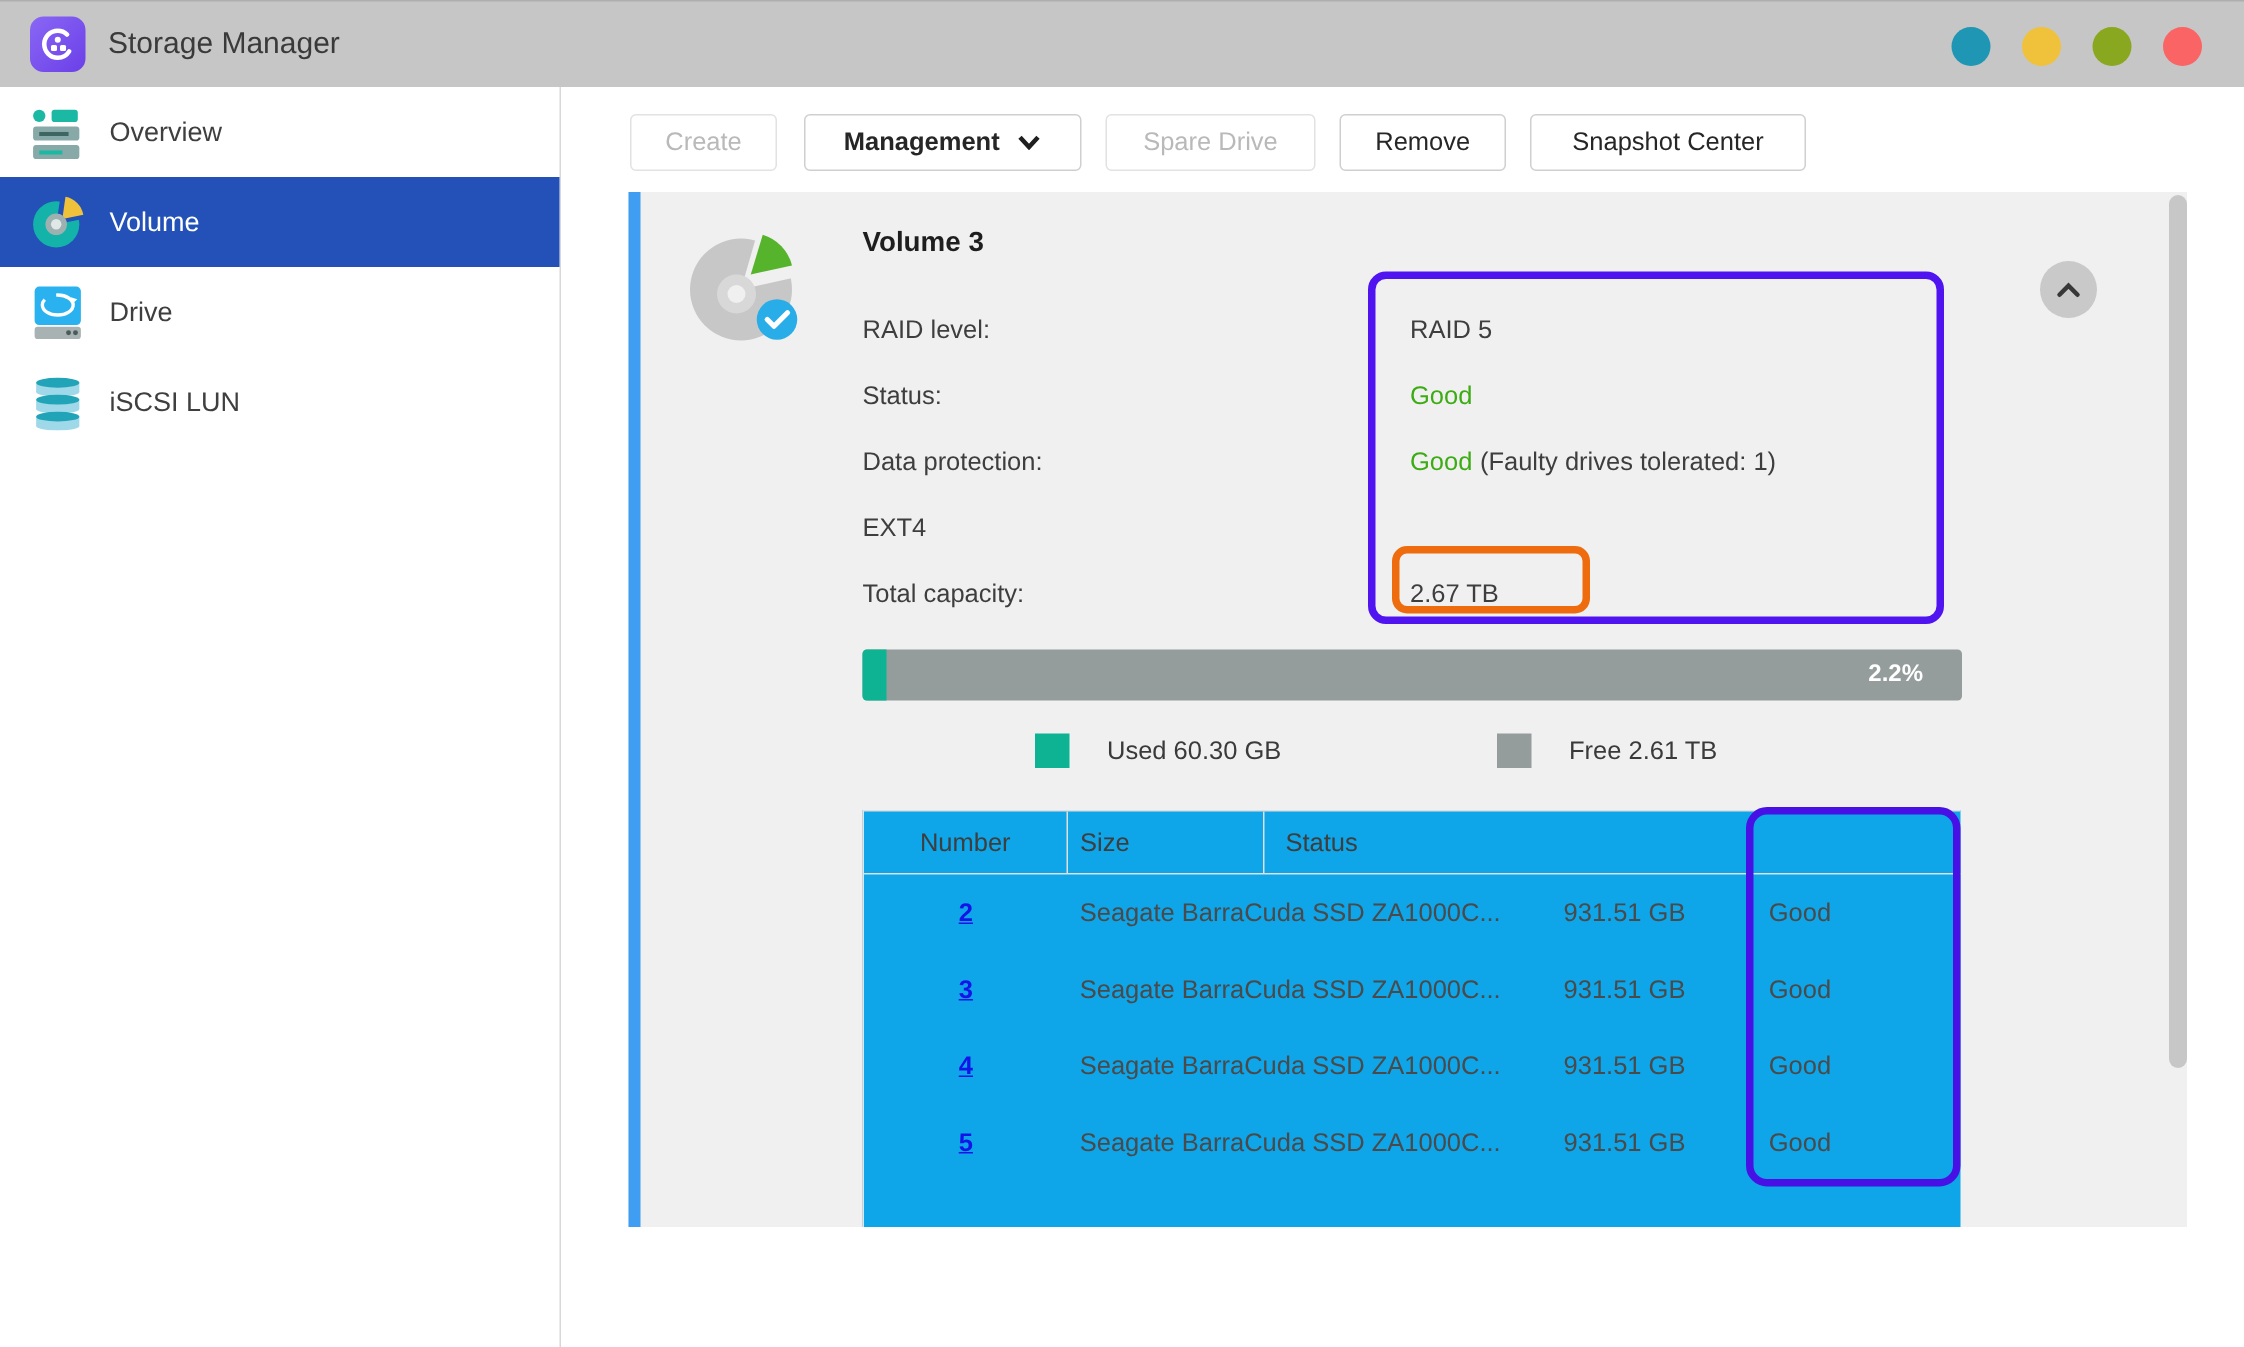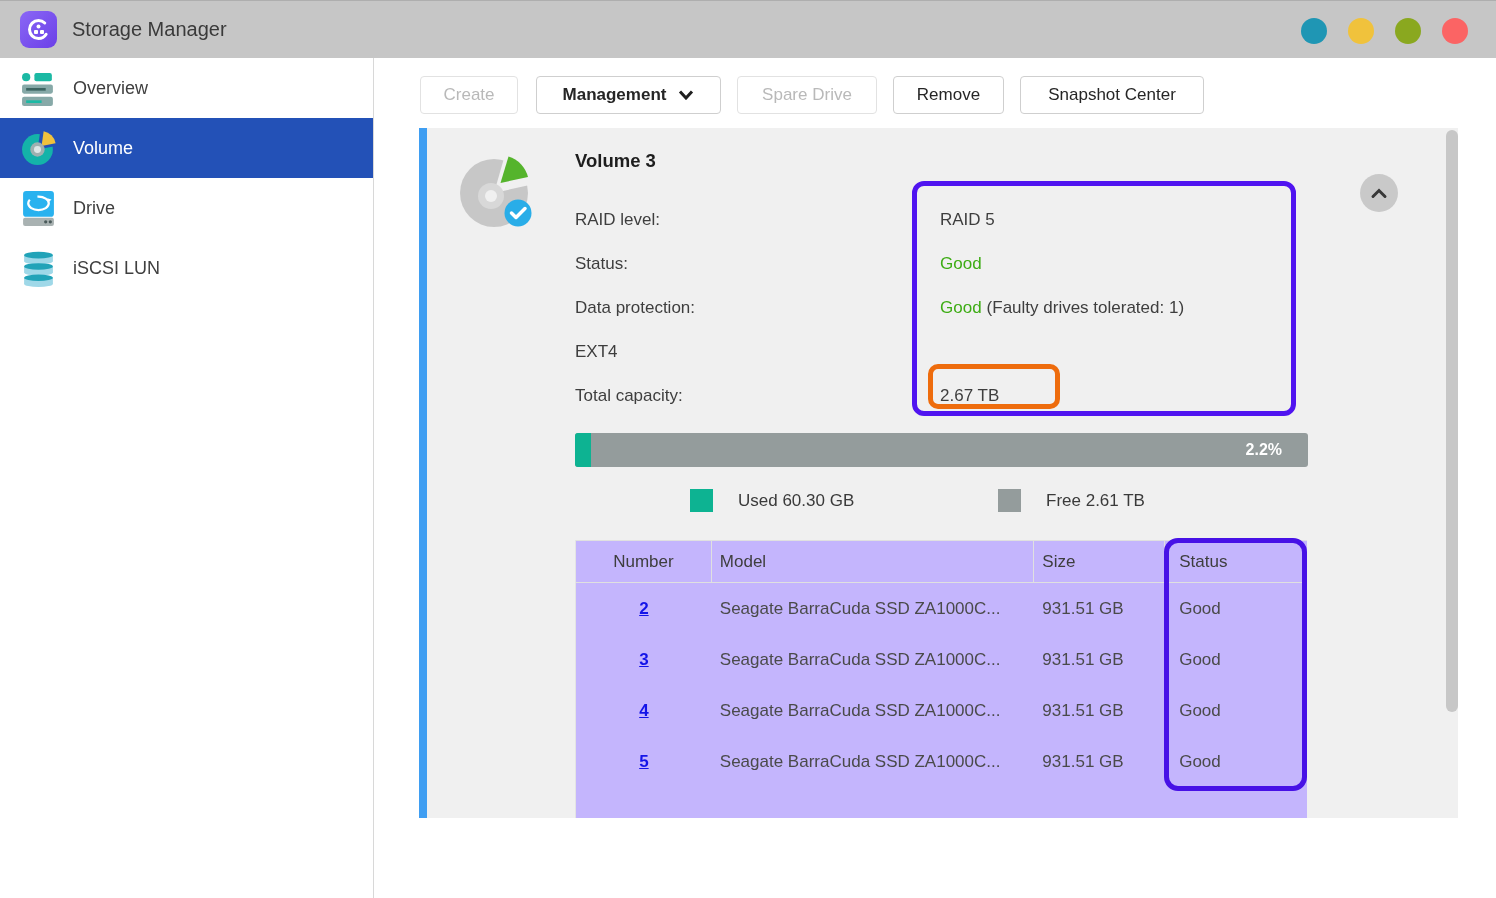--- a/index.html
+++ b/index.html
@@ -60,21 +60,21 @@
 
   .legend-swatch { position:absolute; top:361px; width:23px; height:23px; }
   .legend-label  { position:absolute; top:361px; line-height:23px; font-size:17px; color:#3a3a3a; }
   #swatch-used { left:271px; background:#0db392; }
   #label-used  { left:319px; }
   #swatch-free { left:579px; background:#949c9c; }
   #label-free  { left:627px; }
 
   
   .drive-table { position:absolute; left:156px; top:412px; width:732px; height:278px;
-                 background:#c4b5fd; border-left:1px solid #e4e4e4; }
+                 background:#0ea5e9; border-left:1px solid #e4e4e4; }
   .thead { display:flex; height:43px; border-top:1px solid #e0e0e0; border-bottom:1px solid #e0e0e0; }
   .th { font-size:17px; color:#3e3e3e; display:flex; align-items:center; height:100%; }
   .th-number { width:136px; justify-content:center; border-right:1px solid #e0e0e0; }
   .th-model  { width:323px; padding-left:8px;  border-right:1px solid #e0e0e0; }
   .th-size   { width:131px; padding-left:8px;  border-right:1px solid #e0e0e0; }
   .th-status { width:142px; padding-left:14px; }
   .tr { display:flex; height:51px; align-items:center; }
   .td { font-size:17px; color:#4a4a4a; }
   .td-number { width:136px; text-align:center; }
   .td-number a { color:#1414e8; font-weight:bold; text-decoration:underline; cursor:pointer; }
@@ -238,21 +238,20 @@
     </div>
 
     <span class="legend-swatch" id="swatch-used"></span>
     <span class="legend-label" id="label-used">Used 60.30 GB</span>
     <span class="legend-swatch" id="swatch-free"></span>
     <span class="legend-label" id="label-free">Free 2.61 TB</span>
 
     <div class="drive-table">
       <div class="thead">
         <div class="th th-number">Number</div>
-        <div class="th th-model">Model</div>
         <div class="th th-size">Size</div>
         <div class="th th-status">Status</div>
       </div>
       <div class="tr">
         <div class="td td-number"><a>2</a></div>
         <div class="td td-model">Seagate BarraCuda SSD ZA1000C...</div>
         <div class="td td-size">931.51 GB</div>
         <div class="td td-status">Good</div>
       </div>
       <div class="tr">

